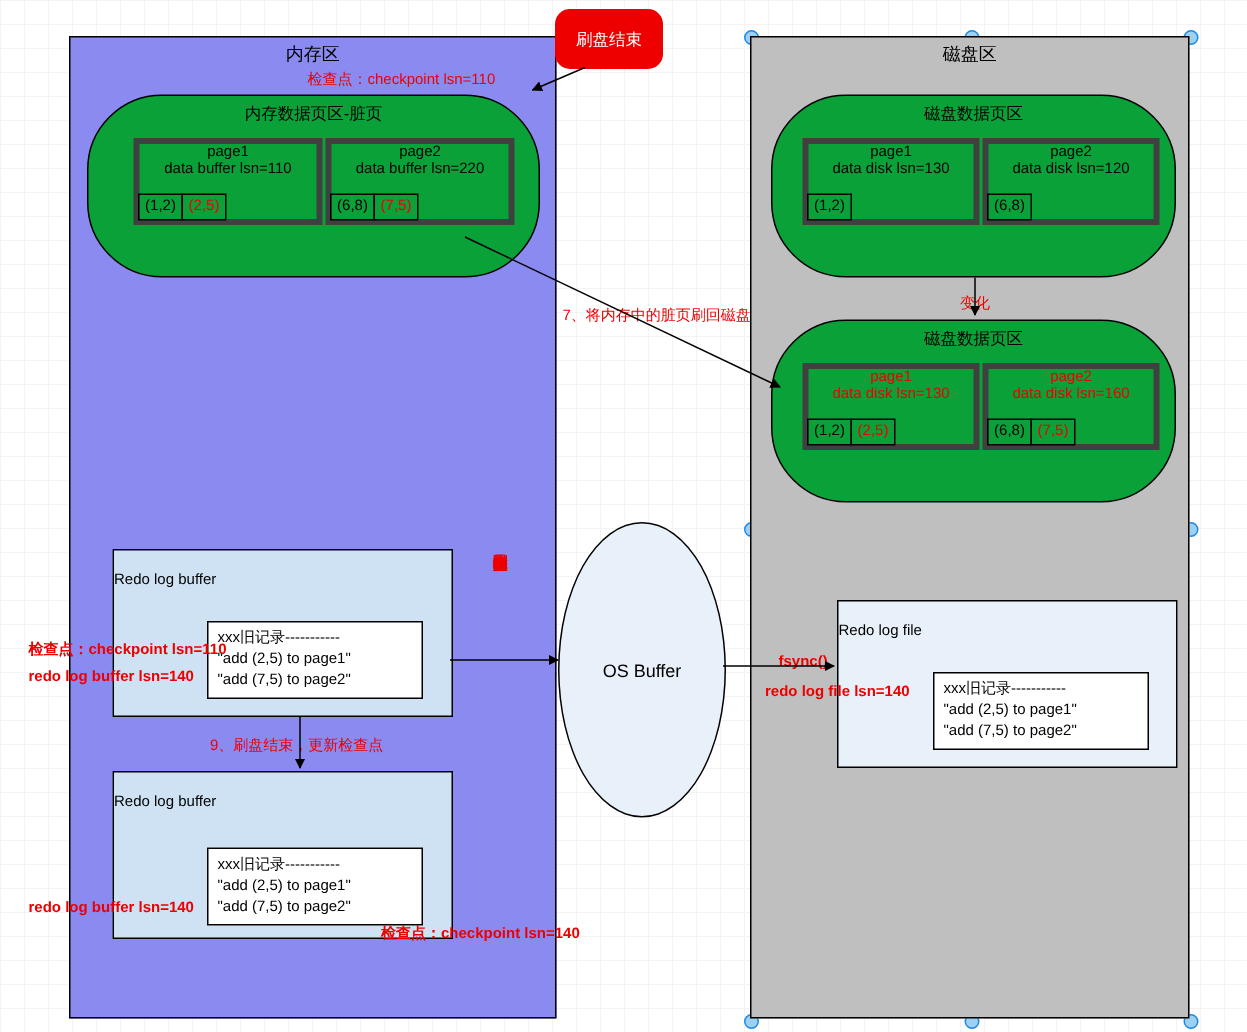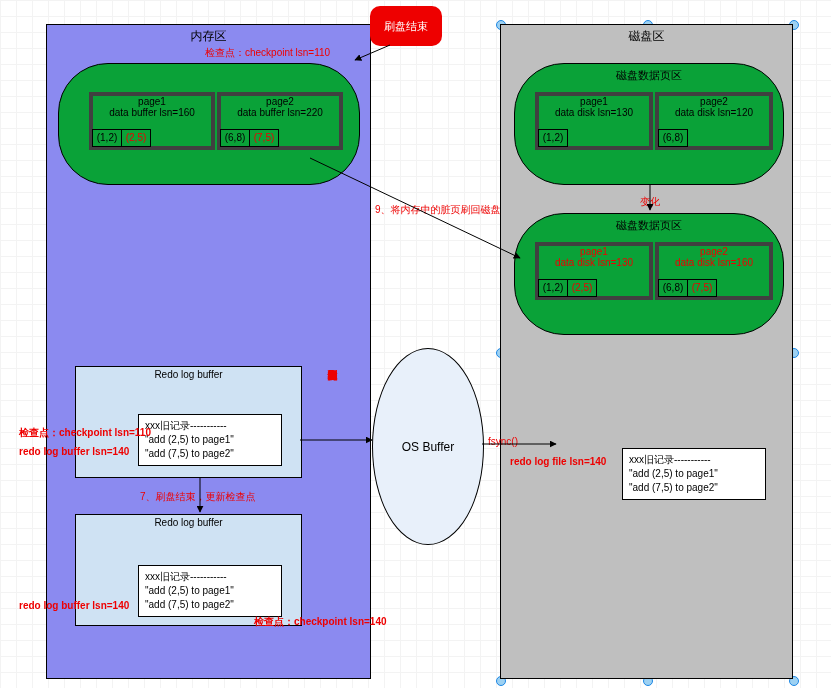--- a/index.html
+++ b/index.html
@@ -12,21 +12,21 @@
 .disk{background:#bfbfbf;left:500px;top:24px;width:293px;height:655px}
 .region-title{position:absolute;top:3px;width:100%;text-align:center;font-size:12px}
 .datablob{position:absolute;background:#0aa238;border:1px solid #000;border-radius:50px}
 .datablob-title{text-align:center;font-size:11px;margin-top:4px}
 .page{position:absolute;border:4px solid #404040;background:#0aa238;font-size:10px}
 .page-title{text-align:center}
 .cells{position:absolute;left:-1px;bottom:-1px;display:flex}
 .cell{border:1px solid #000;width:28px;height:16px;line-height:16px;text-align:center;font-size:10px;margin-right:-1px}
 .red{color:#e00}
 .redo-outer{position:absolute;background:#cfe2f3;border:1px solid #000}
-.redo-title{text-align:center;font-size:10px;padding-top:2px}
+.redo-title{text-align:left;font-size:10px;padding-top:14px}
 .record{position:absolute;background:#fff;border:1px solid #000;font-size:10px;padding:4px 6px;line-height:14px}
 .osbuf{position:absolute;left:372px;top:348px;width:110px;height:195px;border:1px solid #000;border-radius:50%/50%;background:#e8f0fa;display:flex;align-items:center;justify-content:center;font-size:12px}
 .badge{position:absolute;left:370px;top:6px;width:72px;height:40px;background:#e00;border-radius:10px;color:#fff;display:flex;align-items:center;justify-content:center;font-size:11px}
 .label{position:absolute;font-size:10px;white-space:nowrap}
 .vert{writing-mode:vertical-rl;text-orientation:upright}
 .watermark{position:absolute;right:6px;bottom:4px;font-size:12px;color:#c3c3c3}
 .handle{position:absolute;width:8px;height:8px;background:#9dd1f2;border:1px solid #1e88e5;border-radius:50%}
 svg.arrows{position:absolute;left:0;top:0;width:831px;height:688px;pointer-events:none}
 </style>
 </head>
@@ -49,23 +49,24 @@
 
   <div class="box region disk">
     <div class="region-title">磁盘区</div>
   </div>
 
   <div class="badge">刷盘结束</div>
 
   <div class="label red" style="left:205px;top:46px">检查点：checkpoint lsn=110</div>
 
   <div class="datablob" style="left:58px;top:63px;width:300px;height:120px">
+    <div class="datablob-title">内存数据页区-脏页</div>
     <div class="page" style="left:30px;top:28px;width:118px;height:50px">
       <div class="page-title">page1</div>
-      <div class="page-title">data buffer lsn=160</div>
+      <div class="page-title">data buffer lsn=110</div>
       <div class="cells">
         <div class="cell">(1,2)</div>
         <div class="cell red">(2,5)</div>
       </div>
     </div>
     <div class="page" style="left:158px;top:28px;width:118px;height:50px">
       <div class="page-title">page2</div>
       <div class="page-title">data buffer lsn=220</div>
       <div class="cells">
         <div class="cell">(6,8)</div>
@@ -118,47 +119,50 @@
     <div class="redo-title">Redo log buffer</div>
   </div>
   <div class="record" style="left:138px;top:414px;width:130px">
     <div>xxx旧记录-----------</div>
     <div>"add (2,5) to page1"</div>
     <div>"add (7,5) to page2"</div>
   </div>
   <div class="label red" style="left:19px;top:426px;font-weight:bold">检查点：checkpoint lsn=110</div>
   <div class="label red" style="left:19px;top:446px;font-weight:bold">redo log buffer lsn=140</div>
 
-  <div class="label red" style="left:140px;top:490px">7、刷盘结束，更新检查点</div>
+  <div class="label red" style="left:140px;top:490px">9、刷盘结束，更新检查点</div>
 
   <div class="redo-outer" style="left:75px;top:514px;width:225px;height:110px">
     <div class="redo-title">Redo log buffer</div>
   </div>
   <div class="record" style="left:138px;top:565px;width:130px">
     <div>xxx旧记录-----------</div>
     <div>"add (2,5) to page1"</div>
     <div>"add (7,5) to page2"</div>
   </div>
   <div class="label red" style="left:19px;top:600px;font-weight:bold">redo log buffer lsn=140</div>
   <div class="label red" style="left:254px;top:615px;font-weight:bold">检查点：checkpoint lsn=140</div>
 
+  <div class="redo-outer" style="left:558px;top:400px;width:225px;height:110px;background:#e8f0fa">
+    <div class="redo-title">Redo log file</div>
+  </div>
   <div class="record" style="left:622px;top:448px;width:130px">
     <div>xxx旧记录-----------</div>
     <div>"add (2,5) to page1"</div>
     <div>"add (7,5) to page2"</div>
   </div>
   <div class="label red" style="left:510px;top:456px;font-weight:bold">redo log file lsn=140</div>
 
   <div class="osbuf">
       <span>OS Buffer</span>
     </div>
 
-  <div class="label red" style="left:375px;top:203px">9、将内存中的脏页刷回磁盘</div>
+  <div class="label red" style="left:375px;top:203px">7、将内存中的脏页刷回磁盘</div>
   <div class="label red vert" style="left:326px;top:362px;height:230px;line-height:13px">啥时候刷日记到磁盘由刷盘时机参数决定</div>
-  <div class="label red" style="left:488px;top:436px;font-weight:normal">fsync()</div>
+  <div class="label red" style="left:519px;top:436px;font-weight:bold">fsync()</div>
 
 
   <svg class="arrows">
     <defs>
       <marker id="ah" viewBox="0 0 10 10" refX="9" refY="5" markerWidth="7" markerHeight="7" orient="auto-start-reverse">
         <path d="M0,0 L10,5 L0,10 z" fill="#000"></path>
       </marker>
     </defs>
     <line x1="390" y1="45" x2="355" y2="60" stroke="#000" marker-end="url(#ah)"></line>
     <line x1="310" y1="158" x2="520" y2="258" stroke="#000" marker-end="url(#ah)"></line>

